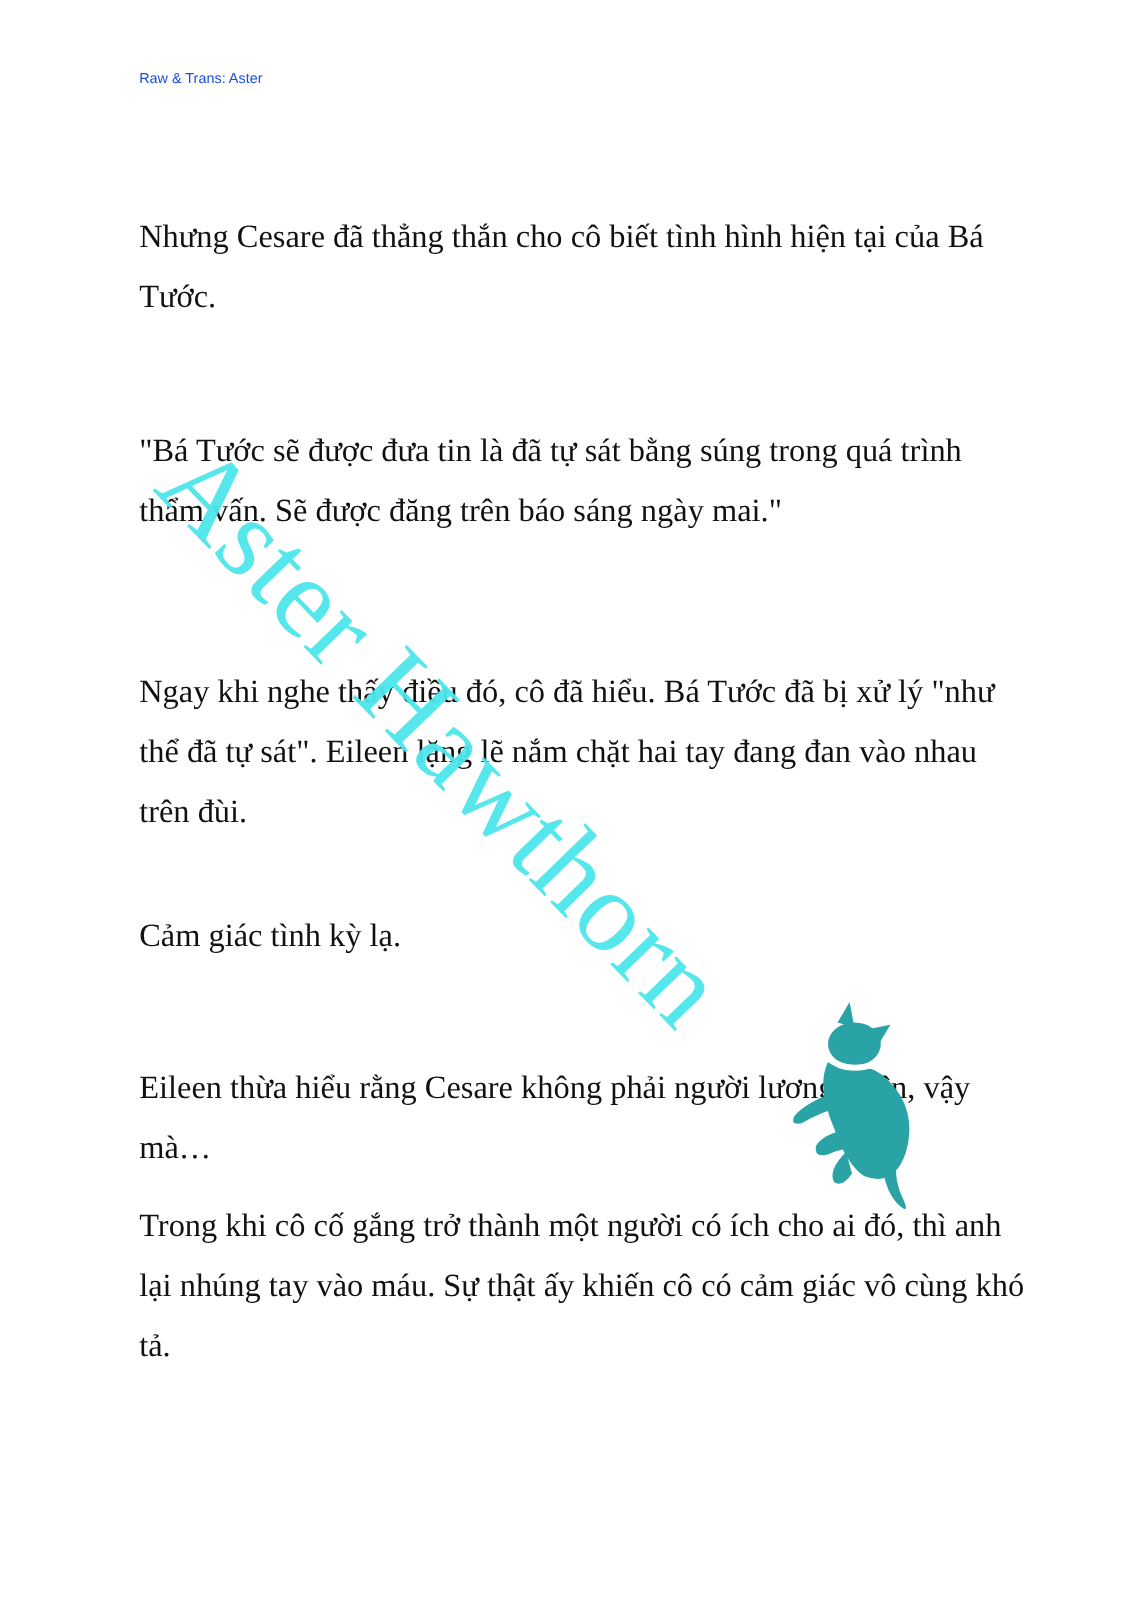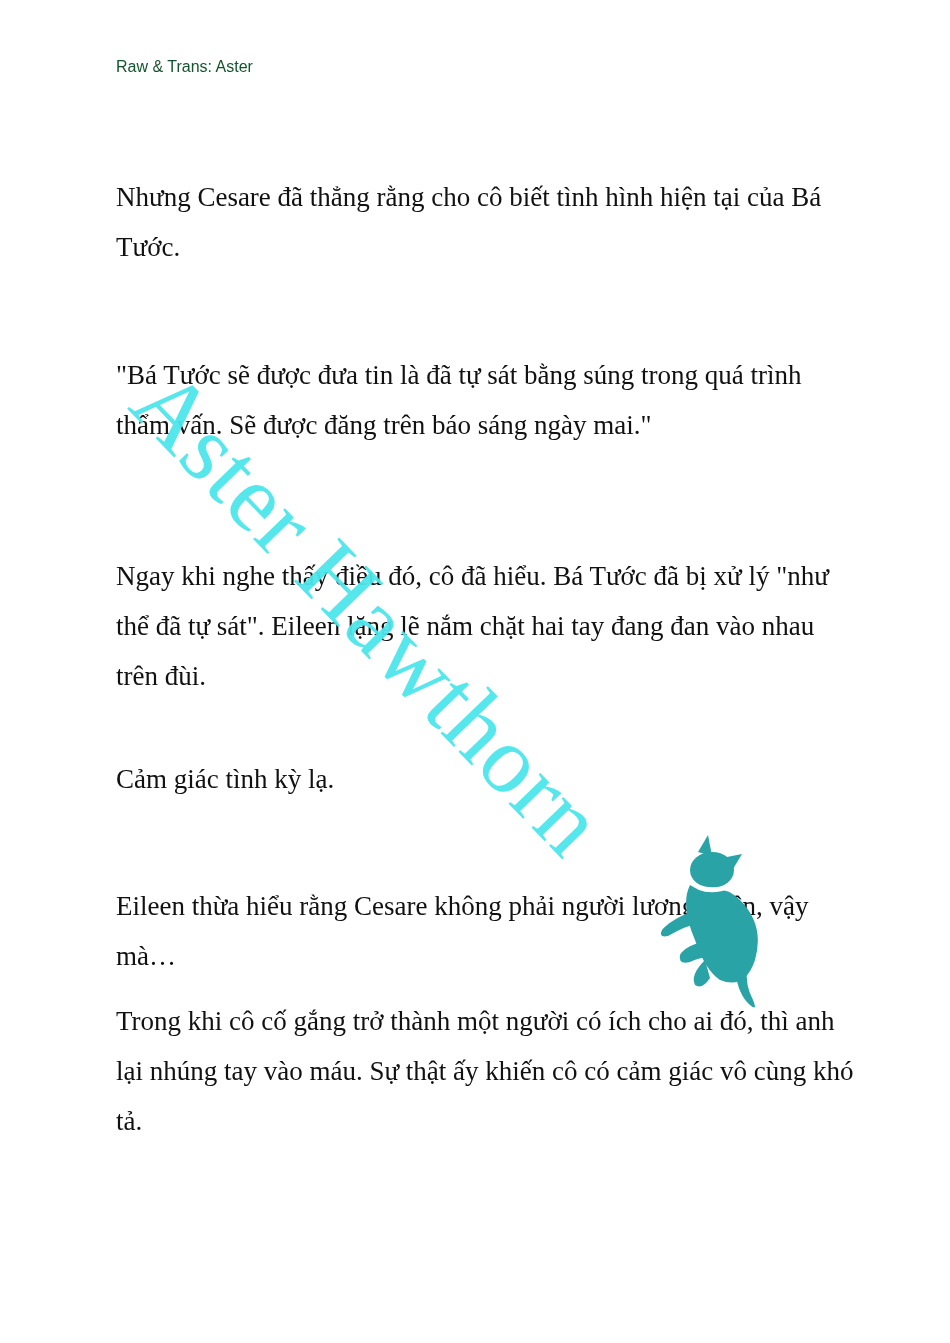--- a/index.html
+++ b/index.html
@@ -2,21 +2,21 @@
 <html><head>
   <meta charset="utf-8">
   <style>
     html, body { margin: 0; padding: 0; }
     body {
       width: 950px; height: 1343px; background: #ffffff;
       position: relative; overflow: hidden;
     }
     .header {
       position: absolute; left: 116px; top: 58px;
-      font-family: "Liberation Sans", sans-serif; font-size: 16px; color: #14532d;
+      font-family: "Liberation Sans", sans-serif; font-size: 12px; color: #1d4ed8;
     }
     .para {
       position: absolute; left: 116px; width: 740px;
       font-family: "Liberation Serif", serif; font-size: 27px;
       line-height: 50px; color: #111; margin: 0;
     }
     .watermark {
       position: absolute; left: 95px; top: 582px;
       font-family: "Liberation Serif", serif; font-size: 96px;
       color: #4de6ec; white-space: nowrap;
@@ -26,21 +26,21 @@
     .wm-wrap {
       position: absolute; left: 0; top: 0; width: 950px; height: 1343px; pointer-events: none;
     }
     .cat { position: absolute; left: 650px; top: 830px; width: 130px; height: 185px; }
   </style>
 </head>
 <body>
 
 <div class="header">Raw &amp; Trans: Aster</div>
 
-<p class="para" style="top:172px;">Nhưng Cesare đã thẳng rằng cho cô biết tình hình hiện tại của Bá Tước.</p>
+<p class="para" style="top:172px;">Nhưng Cesare đã thẳng thắn cho cô biết tình hình hiện tại của Bá Tước.</p>
 <p class="para" style="top:350px;">"Bá Tước sẽ được đưa tin là đã tự sát bằng súng trong quá trình thẩm vấn. Sẽ được đăng trên báo sáng ngày mai."</p>
 <p class="para" style="top:551px;">Ngay khi nghe thấy điều đó, cô đã hiểu. Bá Tước đã bị xử lý "như thể đã tự sát". Eileen lặng lẽ nắm chặt hai tay đang đan vào nhau trên đùi.</p>
 <p class="para" style="top:754px;">Cảm giác tình kỳ lạ.</p>
 <p class="para" style="top:881px;">Eileen thừa hiểu rằng Cesare không phải người lương thiện, vậy mà…</p>
 <p class="para" style="top:996px;">Trong khi cô cố gắng trở thành một người có ích cho ai đó, thì anh lại nhúng tay vào máu. Sự thật ấy khiến cô có cảm giác vô cùng khó tả.</p>
 
 <div class="wm-wrap">
   <div class="watermark" style="left:150px; top:330px; transform: rotate(46deg); transform-origin: 0 50%; opacity:0.95;">Aster Hawthorn</div>
 </div>
 

